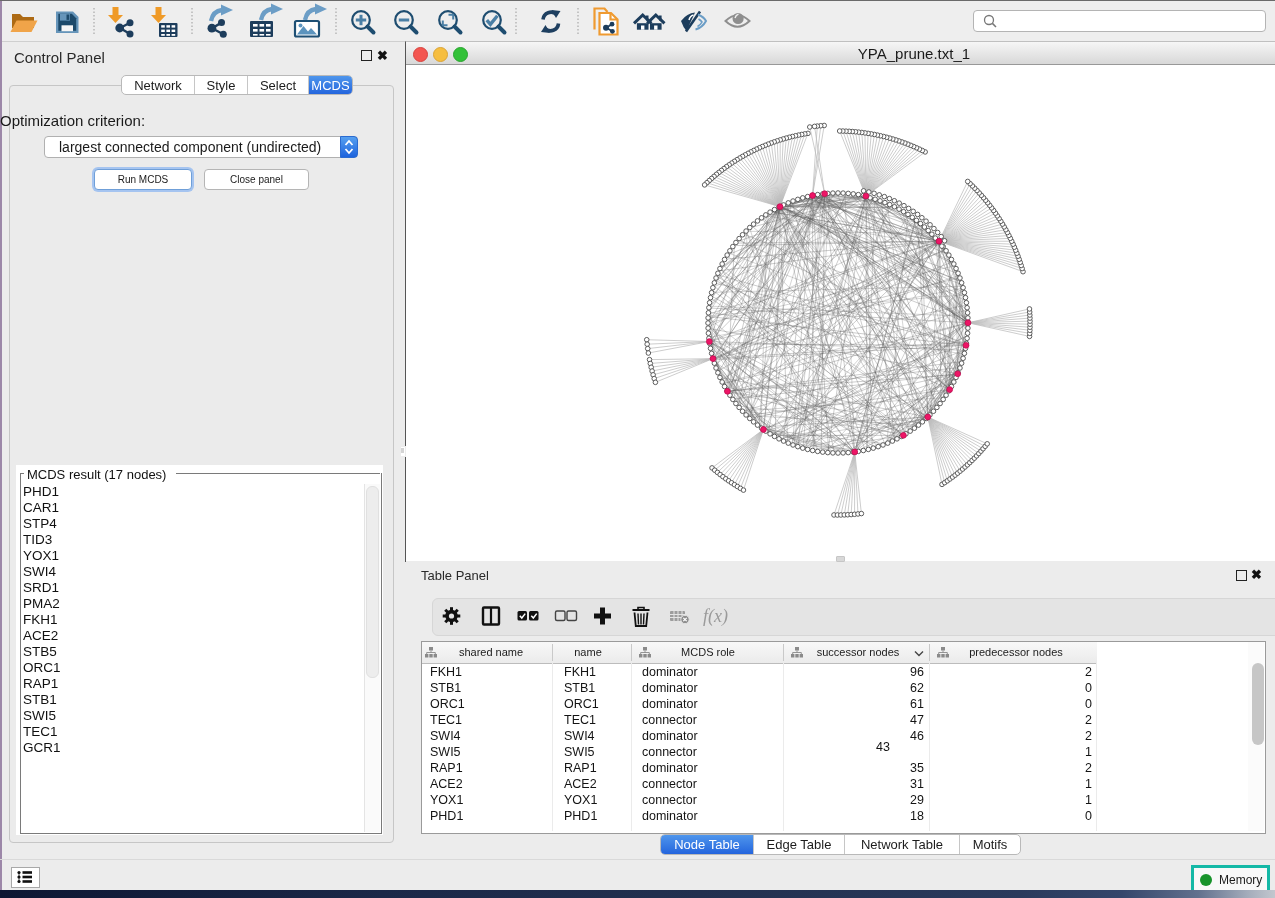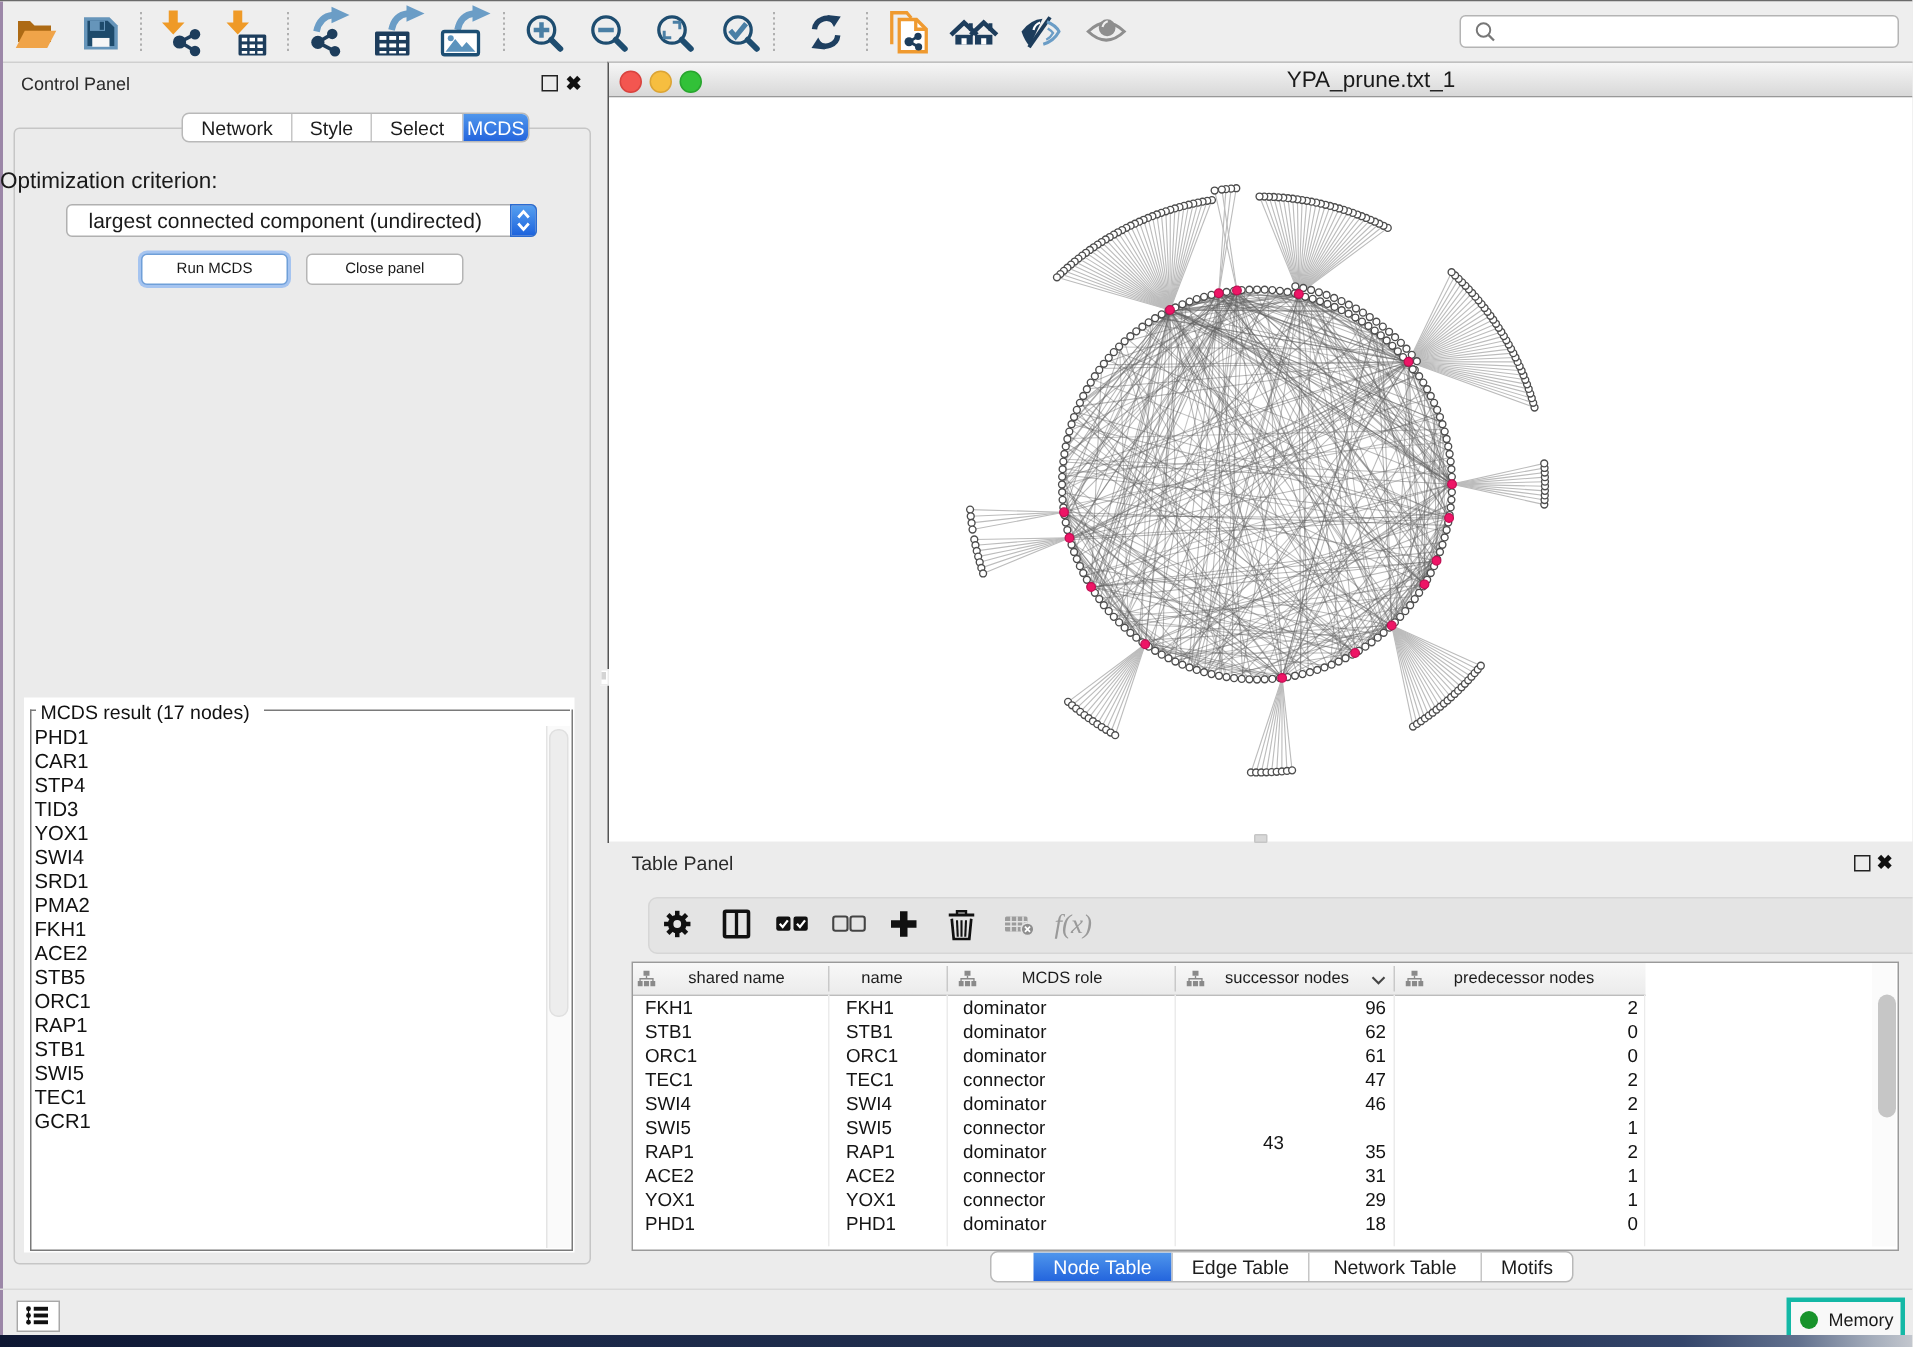--- a/index.html
+++ b/index.html
@@ -5,21 +5,21 @@
   html,body{margin:0;padding:0;}
   body{width:1275px;height:898px;overflow:hidden;position:relative;
        font-family:"Liberation Sans",sans-serif;background:#ececec;}
   .abs{position:absolute;}
   
   #topline{left:0;top:0;width:1275px;height:1px;background:#6a6a6a;}
   #leftstrip{left:0;top:1px;width:2px;height:889px;background:#9c87a8;}
   #toolbar{left:0;top:1px;width:1275px;height:40px;background:#eeeeee;border-bottom:1px solid #cfcfcf;}
   #searchbox{left:973px;top:10px;width:291px;height:20px;background:#fff;border:1px solid #b4b4b4;border-radius:4px;}
   
-  #cp-title{left:14px;top:49px;font-size:12px;color:#2a2a2a;}
+  #cp-title{left:14px;top:49px;font-size:15px;color:#2a2a2a;}
   #cp-max{left:361px;top:50px;width:9px;height:9px;border:1px solid #222;}
   #cp-close{left:377px;top:48px;font-size:13px;font-weight:bold;color:#111;}
   #cp-pane{left:9px;top:85px;width:383px;height:756px;background:#ebebeb;border:1px solid #c6c6c6;border-radius:4px;}
   .seg{position:absolute;display:flex;background:#fff;border:1px solid #b9b9b9;border-radius:5px;overflow:hidden;}
   .seg div{font-size:13px;color:#1c1c1c;display:flex;align-items:center;justify-content:center;border-right:1px solid #c6c6c6;}
   .seg div:last-child{border-right:none;}
   .seg .sel{background:linear-gradient(#4f96ec,#2465dd);color:#fff;}
   #tabs{left:97px;top:75px;height:18px;margin-left:24px;}
   #opt-label{left:0px;top:112px;width:402px;text-align:left;font-size:15px;color:#1a1a1a;}
   #selbox{left:44px;top:136px;width:312px;height:20px;background:#fff;border:1px solid #b0b0b0;border-radius:4px;}
@@ -52,21 +52,21 @@
   #tp-max{left:1236px;top:570px;width:9px;height:9px;border:1px solid #222;}
   #tp-close{left:1251px;top:567px;font-size:13px;font-weight:bold;color:#111;}
   #tp-toolbar{left:432px;top:598px;width:851px;height:36px;background:#e4e4e4;border:1px solid #d6d6d6;border-radius:6px;}
   #tbl{left:421px;top:641px;width:843px;height:191px;background:#fff;border:1px solid #9a9a9a;}
   #tbl-header{left:0px;top:0px;width:675px;height:21px;background:linear-gradient(#f8f8f8,#ebebeb);border-bottom:1px solid #bcbcbc;}
   .hsep{position:absolute;top:2px;width:0;height:17px;border-left:1px solid #c9c9c9;}
   .hlabel{position:absolute;top:4px;font-size:11px;color:#1c1c1c;}
   .cell{position:absolute;font-size:12.5px;color:#141414;}
   #tbl-sbtrack{left:826px;top:0px;width:16px;height:189px;background:#fbfbfb;}
   #tbl-sbthumb{left:830px;top:21px;width:12px;height:82px;background:#c6c6c6;border-radius:6px;}
-  #bot-tabs{left:660px;top:834px;height:19px;padding-left:28px;}
+  #bot-tabs{left:660px;top:834px;height:19px;}
   #statusline{left:0px;top:859px;width:1275px;height:1px;background:#d9d9d9;}
   #listbtn{left:11px;top:867px;width:27px;height:19px;background:#fff;border:1px solid #a8a8a8;}
   #membtn{left:1191px;top:865px;width:73px;height:23px;background:#f8f8f8;border:3px solid #14b8a6;
           font-size:12px;color:#1a1a1a;display:flex;align-items:center;}
   #wallpaper{left:0px;top:890px;width:1275px;height:8px;
      background:linear-gradient(90deg,#0e1733 0%,#1b2848 30%,#22304f 55%,#2a3a5c 80%,#35466b 88%,#62718e 94%,#a6aebc 98%,#c3c7ce 100%);}
 </style>
 </head>
 <body>
 <div class="abs" id="topline"></div>
@@ -1303,21 +1303,21 @@
       <div class="cell" style="left:420px;top:71px;width:82px;text-align:right">47</div>
       <div class="cell" style="left:580px;top:71px;width:90px;text-align:right">2</div>
       <div class="cell" style="left:8px;top:87px">SWI4</div>
       <div class="cell" style="left:142px;top:87px">SWI4</div>
       <div class="cell" style="left:220px;top:87px">dominator</div>
       <div class="cell" style="left:420px;top:87px;width:82px;text-align:right">46</div>
       <div class="cell" style="left:580px;top:87px;width:90px;text-align:right">2</div>
       <div class="cell" style="left:8px;top:103px">SWI5</div>
       <div class="cell" style="left:142px;top:103px">SWI5</div>
       <div class="cell" style="left:220px;top:103px">connector</div>
-      <div class="cell" style="left:420px;top:113px;width:82px;text-align:left">43</div>
+      <div class="cell" style="left:420px;top:98px;width:82px;text-align:center">43</div>
       <div class="cell" style="left:580px;top:103px;width:90px;text-align:right">1</div>
       <div class="cell" style="left:8px;top:119px">RAP1</div>
       <div class="cell" style="left:142px;top:119px">RAP1</div>
       <div class="cell" style="left:220px;top:119px">dominator</div>
       <div class="cell" style="left:420px;top:119px;width:82px;text-align:right">35</div>
       <div class="cell" style="left:580px;top:119px;width:90px;text-align:right">2</div>
       <div class="cell" style="left:8px;top:135px">ACE2</div>
       <div class="cell" style="left:142px;top:135px">ACE2</div>
       <div class="cell" style="left:220px;top:135px">connector</div>
       <div class="cell" style="left:420px;top:135px;width:82px;text-align:right">31</div>

